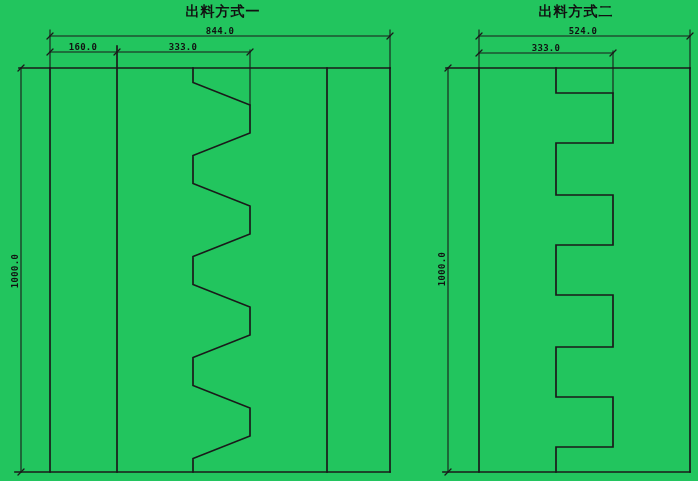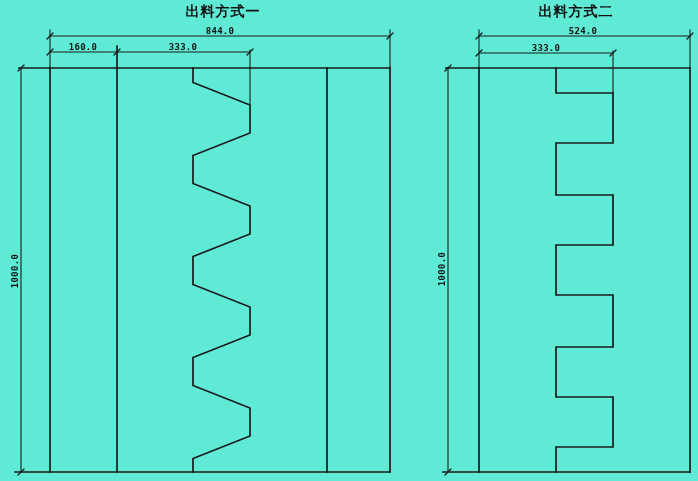--- a/index.html
+++ b/index.html
@@ -4,21 +4,21 @@
 <style>
   html, body {
     margin: 0;
     padding: 0;
     background: #ffffff;
   }
   #stage {
     position: relative;
     width: 698px;
     height: 481px;
-    background: #5eead4;
+    background: #22c55e;
     overflow: hidden;
     font-family: "Liberation Sans", sans-serif;
   }
   svg { display: block; }
   .geo {
     fill: none;
     stroke: #1a1a1a;
     stroke-width: 1.7px;
     stroke-linejoin: miter;
     stroke-linecap: square;

